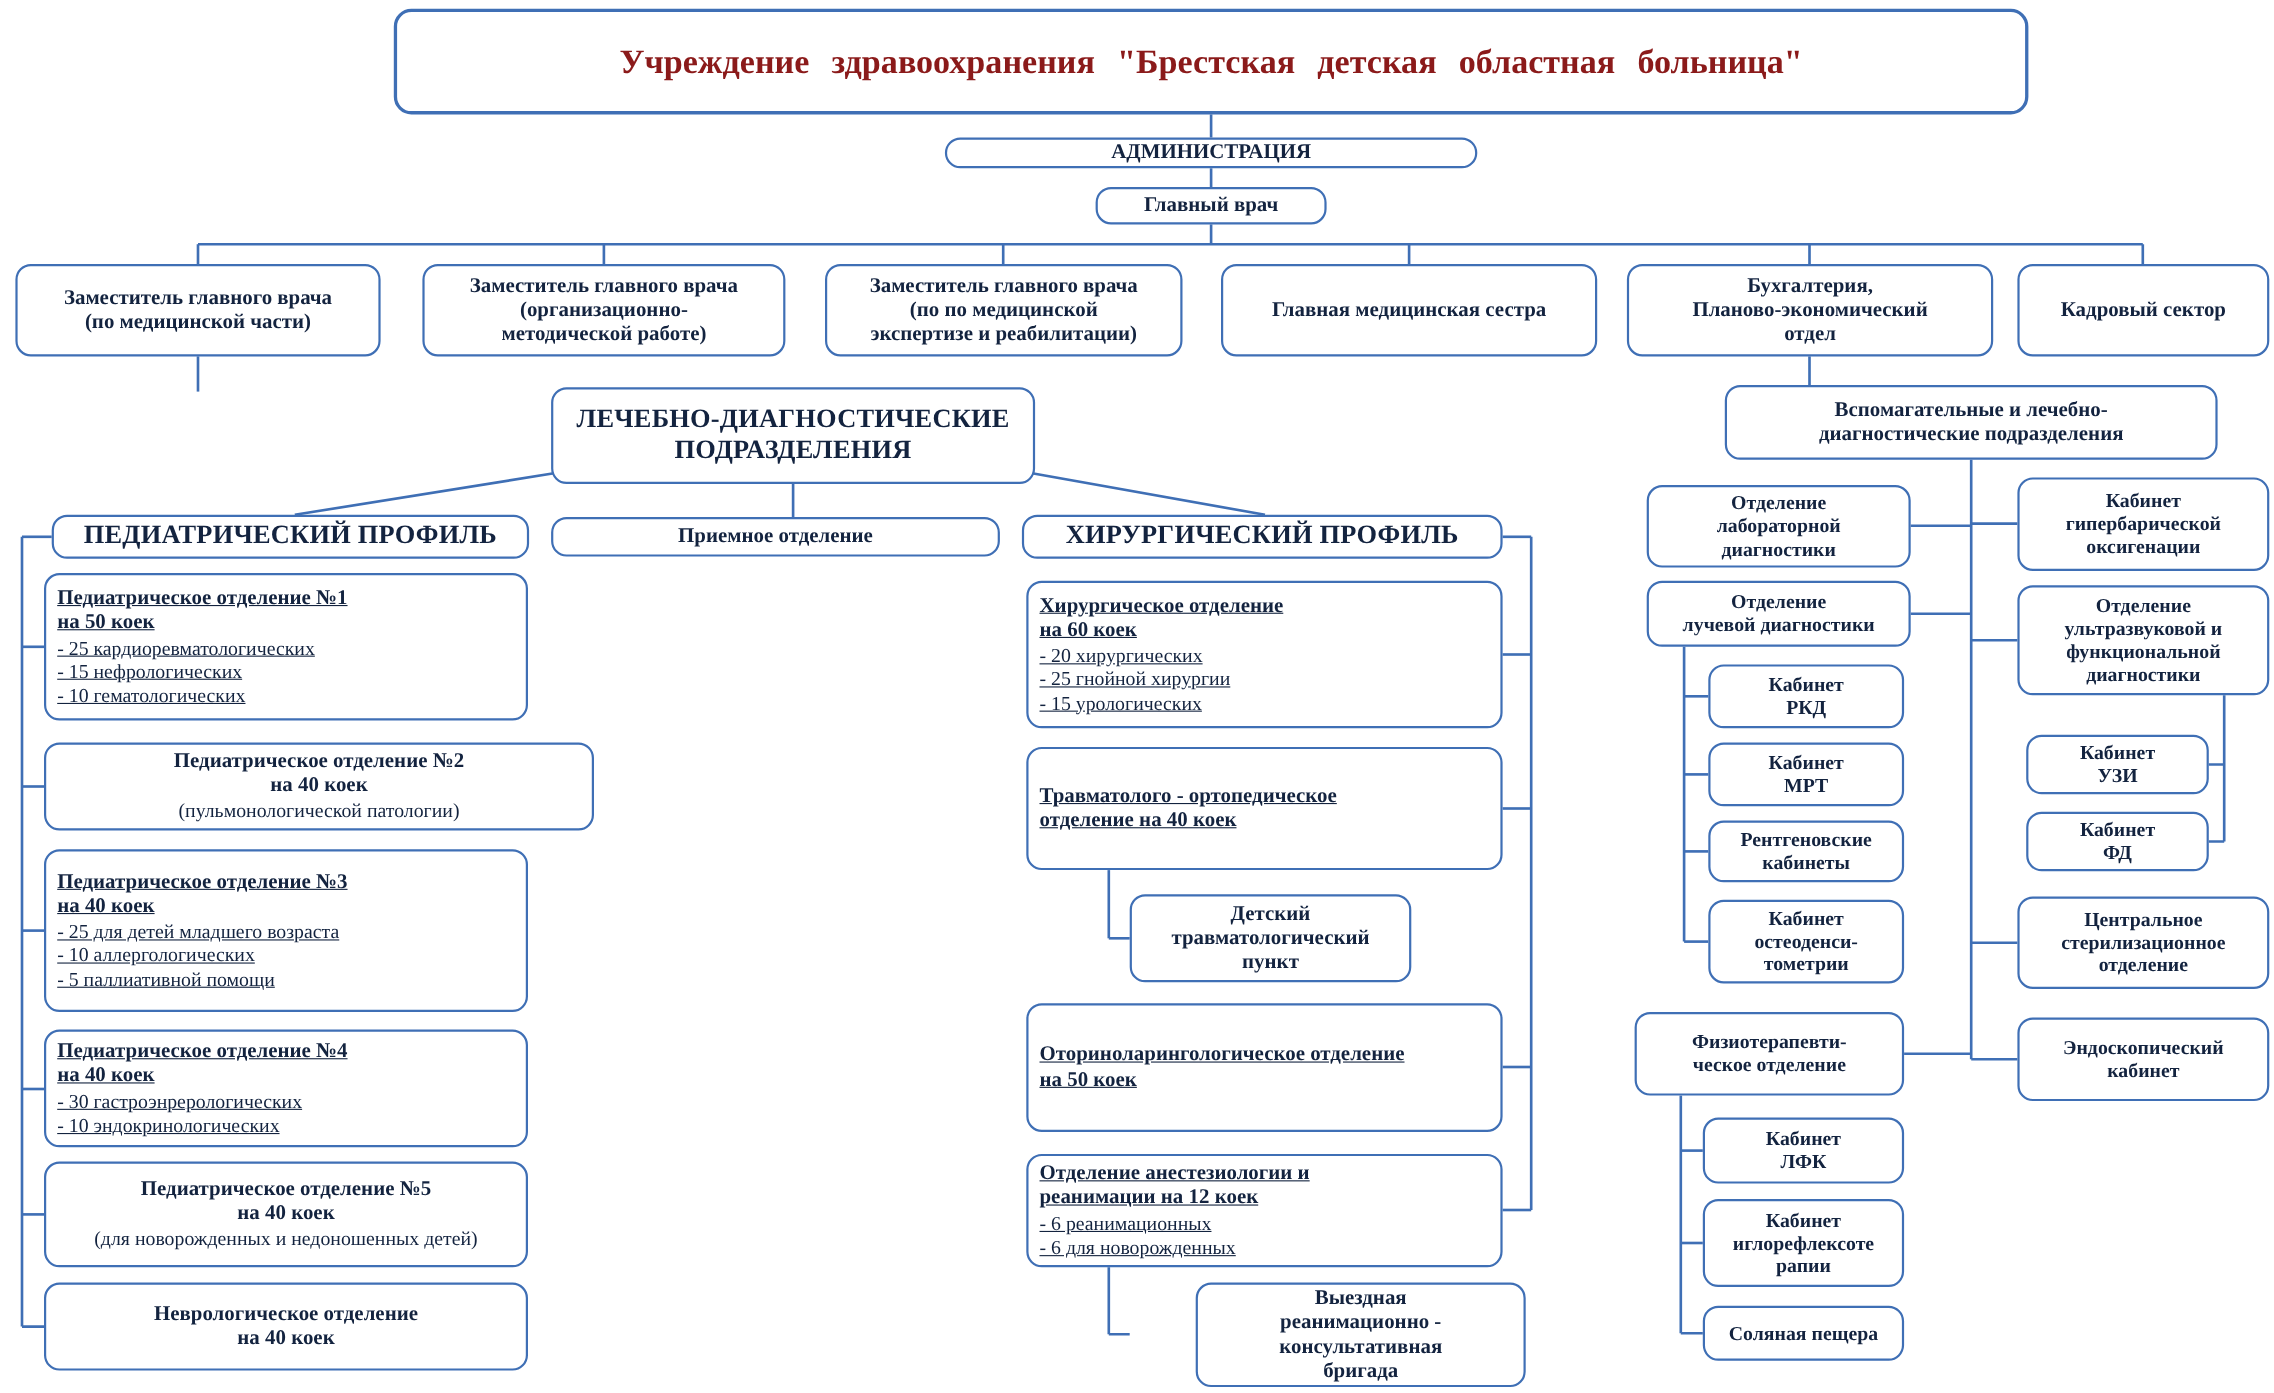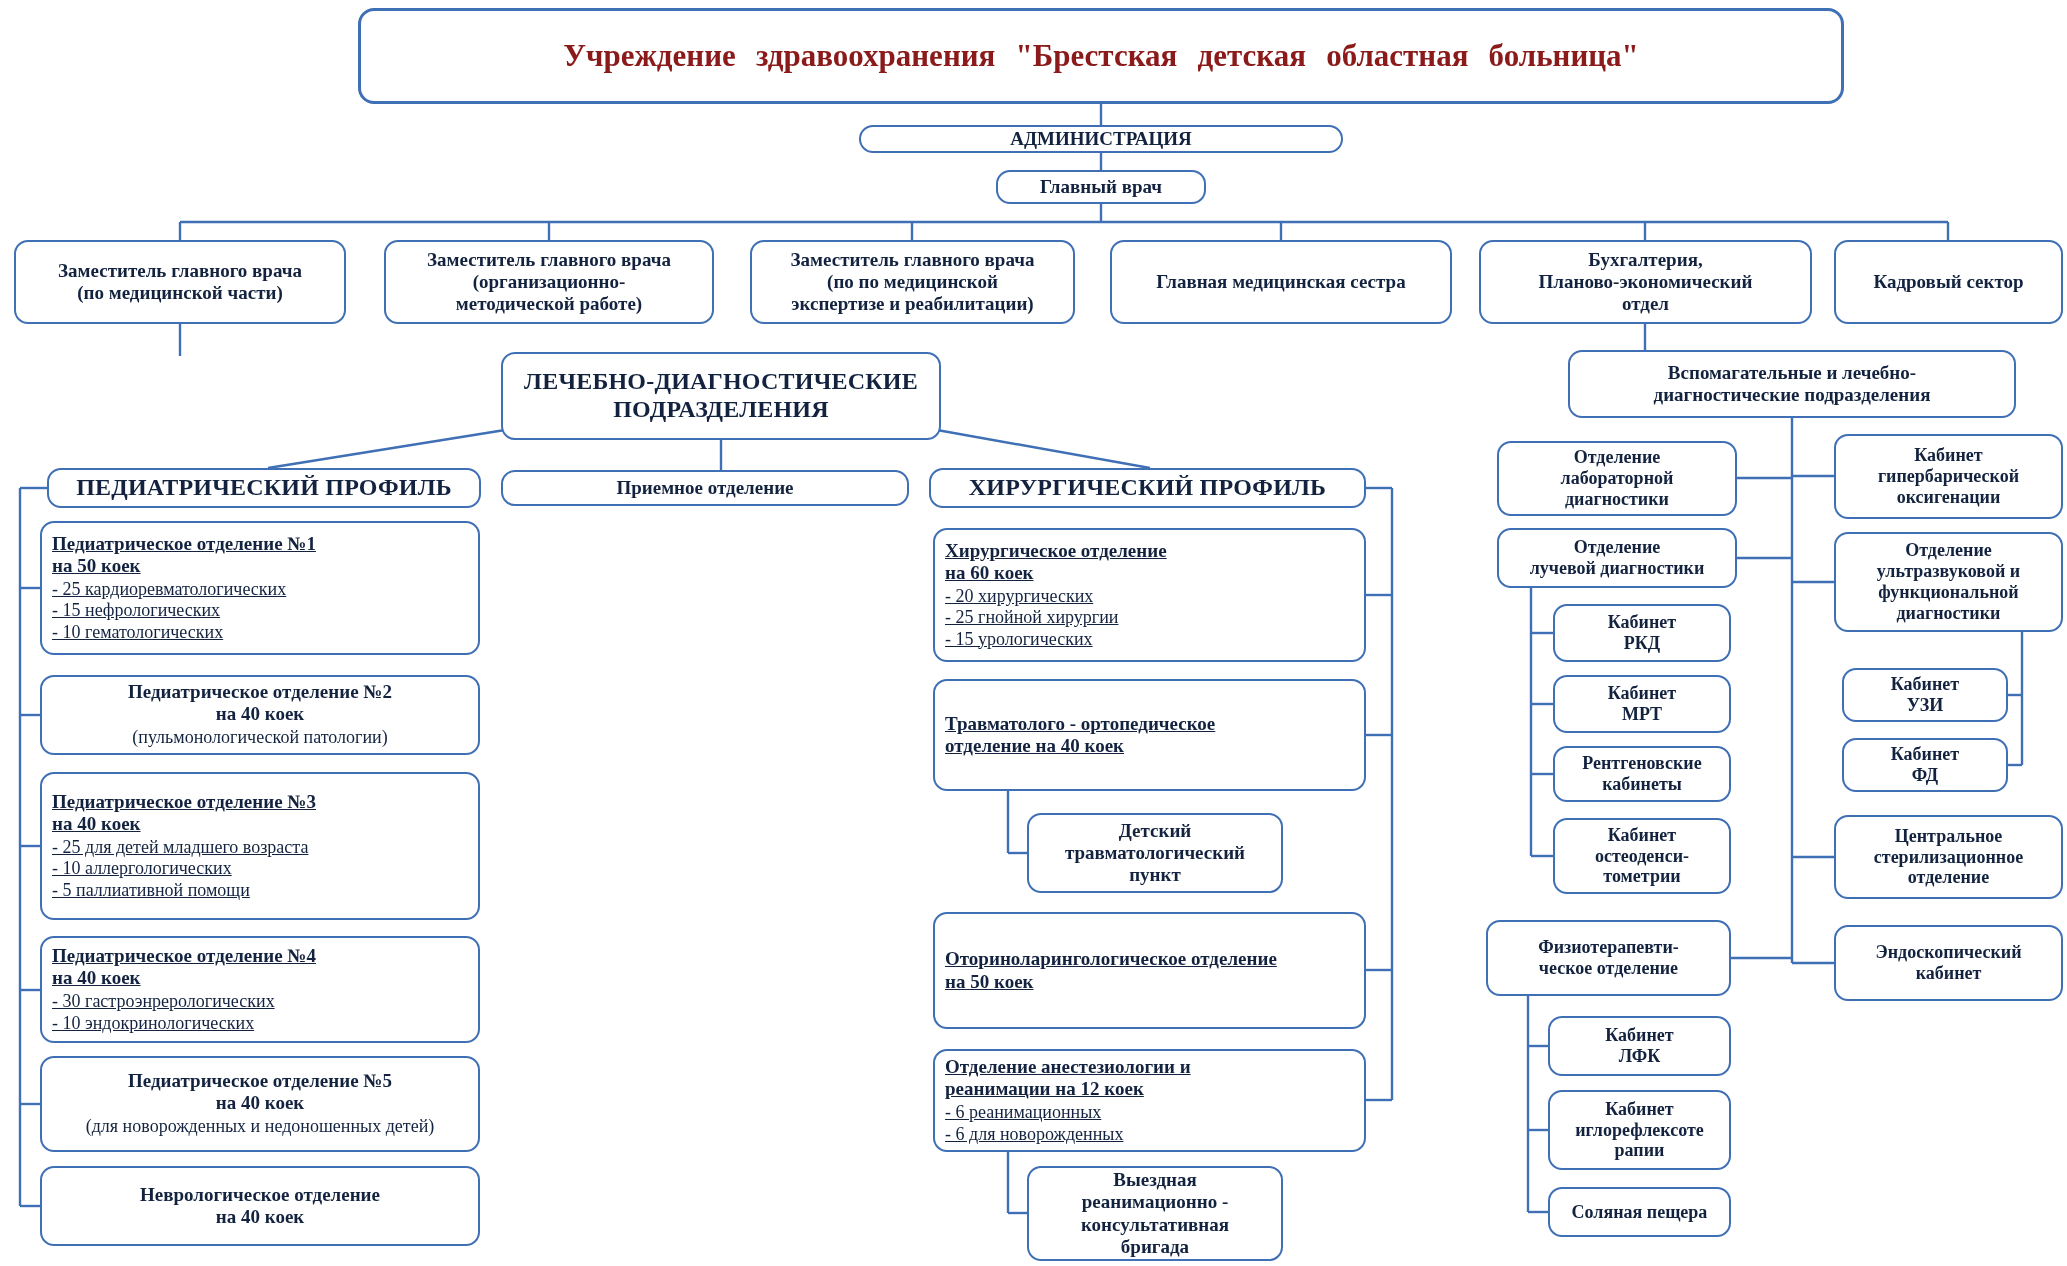--- a/index.html
+++ b/index.html
@@ -143,21 +143,21 @@
     <div class="t">ХИРУРГИЧЕСКИЙ ПРОФИЛЬ</div>
   </div>
 
   <div class="node leftal" style="left:40px;top:521px;width:440px;height:134px">
     <div class="t">Педиатрическое отделение №1
 на 50 коек</div>
     <div class="d">- 25 кардиоревматологических
 - 15 нефрологических
 - 10 гематологических</div>
   </div>
-  <div class="node center bold-d" style="left:40px;top:675px;width:440px;height:80px">
+  <div class="node center bold-d" style="left:40px;top:675px;width:500px;height:80px">
     <div class="t">Педиатрическое отделение №2
 на 40 коек</div>
     <div class="d">(пульмонологической патологии)</div>
   </div>
   <div class="node leftal" style="left:40px;top:772px;width:440px;height:148px">
     <div class="t">Педиатрическое отделение №3
 на 40 коек</div>
     <div class="d">- 25 для детей младшего возраста
 - 10 аллергологических
 - 5 паллиативной помощи</div>
@@ -197,21 +197,21 @@
   <div class="node leftal" style="left:933px;top:912px;width:433px;height:117px">
     <div class="t">Оториноларингологическое отделение
 на 50 коек</div>
   </div>
   <div class="node leftal" style="left:933px;top:1049px;width:433px;height:103px">
     <div class="t">Отделение анестезиологии и
 реанимации на 12 коек</div>
     <div class="d">- 6 реанимационных
 - 6 для новорожденных</div>
   </div>
-  <div class="node center" style="left:1027px;top:1166px;width:256px;height:95px">
+  <div class="node center" style="left:1087px;top:1166px;width:300px;height:95px">
     <div class="t">Выездная
 реанимационно -
 консультативная
 бригада</div>
   </div>
 
   <div class="node center fs-sm" style="left:1497px;top:441px;width:240px;height:75px">
     <div class="t">Отделение
 лабораторной
 диагностики</div>

